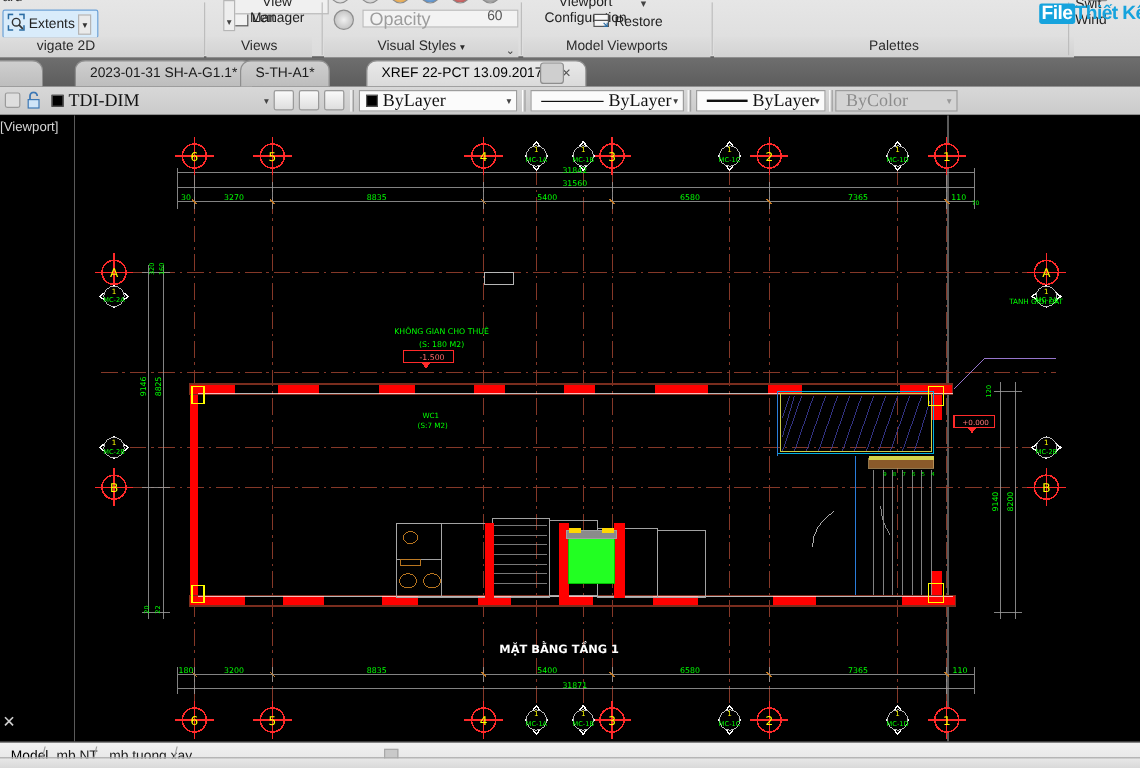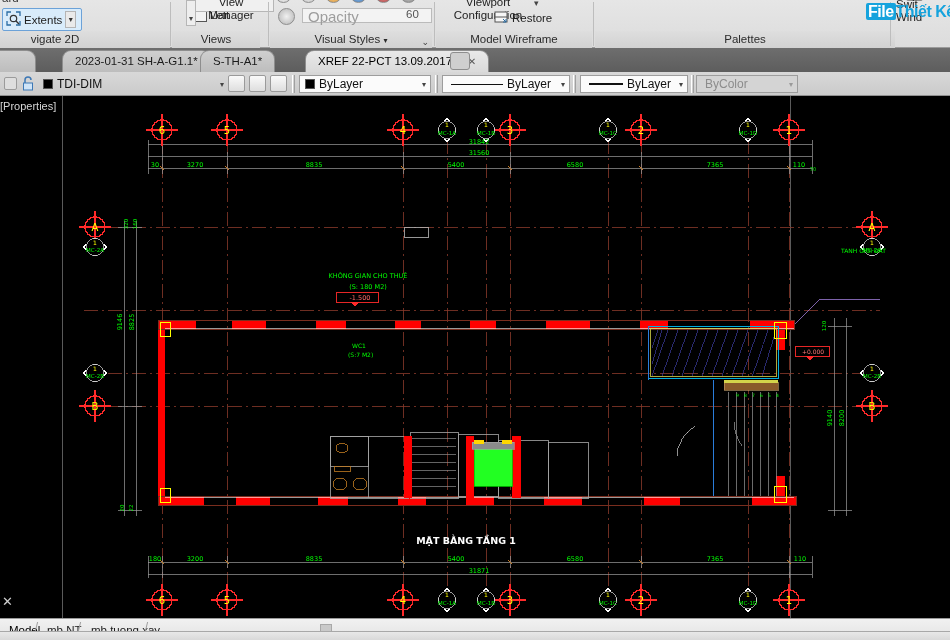--- a/index.html
+++ b/index.html
@@ -53,21 +53,21 @@
   .ftab .x { margin-left:8px; color:#555; font-size:10px; }
   .newtab { position:absolute; top:4px; width:20px; height:18px; border:1px solid #8e8e8e;
             background:#cfcfcf; border-radius:3px; }
 
   
   .proptb { position:absolute; left:0; top:72px; width:950px; height:24px;
             background:linear-gradient(#d8d8d8,#cbcbcb); border-bottom:1px solid #8f8f8f; }
   .tbitem { position:absolute; top:3px; height:18px; display:flex; align-items:center; }
   .combo { border:1px solid #9d9d9d; background:#fbfbfb; height:18px;
            display:flex; align-items:center; padding:0 2px; position:relative; }
-  .combo .cvt { font-size:12px; color:#111; margin-left:4px; white-space:nowrap; }
+  .combo .cvt { font-size:15px; color:#111; margin-left:4px; white-space:nowrap;font-family:Liberation Serif, serif; }
   .combo .carat { position:absolute; right:4px; font-size:8px; color:#444; }
   .swatch { width:10px; height:10px; background:#000; border:1px solid #555; margin-left:3px;}
   .lineprev { width:52px; height:1px; background:#111; margin-left:6px; }
   .lineprev.thick { height:2px; width:34px; }
   .disabled { background:#d4d4d4; }
   .disabled .cvt { color:#8c8c8c; }
   .grip { position:absolute; top:3px; width:3px; height:18px;
           border-left:1px solid #fff; border-right:1px solid #a0a0a0; }
   .smallicon { width:17px; height:17px; border:1px solid #9a9a9a;
                background:linear-gradient(#fafafa,#dedede); border-radius:2px; }
@@ -174,21 +174,21 @@
           <span class="icon">
             <svg width="15" height="14" viewBox="0 0 15 14">
               <rect x="1" y="2" width="12" height="10" fill="#f6f6f6" stroke="#555"></rect>
               <line x1="1" y1="7" x2="13" y2="7" stroke="#555"></line>
               <path d="M9 9l3 3M12 9v3h-3" stroke="#2b6ca3" fill="none"></path>
             </svg>
           </span>
           <span>Restore</span>
         </div>
       </div>
-      <div class="ptitle">Model Wireframe</div>
+      <div class="ptitle">Model Viewports</div>
     </div>
     <div class="sep" style="left:593px;"></div>
 
     <div class="panel" style="left:595px; width:300px;">
       <div class="ptitle">Palettes</div>
     </div>
     <div class="sep" style="left:890px;"></div>
 
     <div class="panel" style="left:892px; width:60px;">
       <div class="pbody">
@@ -269,21 +269,21 @@
 
     <div class="tbitem" style="left:696px;">
       <div class="combo disabled" style="width:102px;">
         <span class="cvt" style="margin-left:6px;">ByColor</span>
         <span class="carat" style="color:#9a9a9a;">▾</span>
       </div>
     </div>
   </div>
 
   <div class="canvas">
-    <div class="wireframe">[Properties]</div>
+    <div class="wireframe">[Viewport]</div>
     <div class="xclose">✕</div>
 
     <svg class="dwg" shape-rendering="crispEdges">
 
       <line x1="62" y1="0" x2="62" y2="522" stroke="#5a5a5a" stroke-width="1"></line>
       <line x1="790" y1="0" x2="790" y2="522" stroke="#5a5a5a" stroke-width="1"></line>
 
       <g stroke="#8a3a2a" stroke-width="0.8" stroke-dasharray="14,4,2,4">
         <line x1="162" y1="44" x2="162" y2="492"></line>
         <line x1="227" y1="44" x2="227" y2="492"></line>

